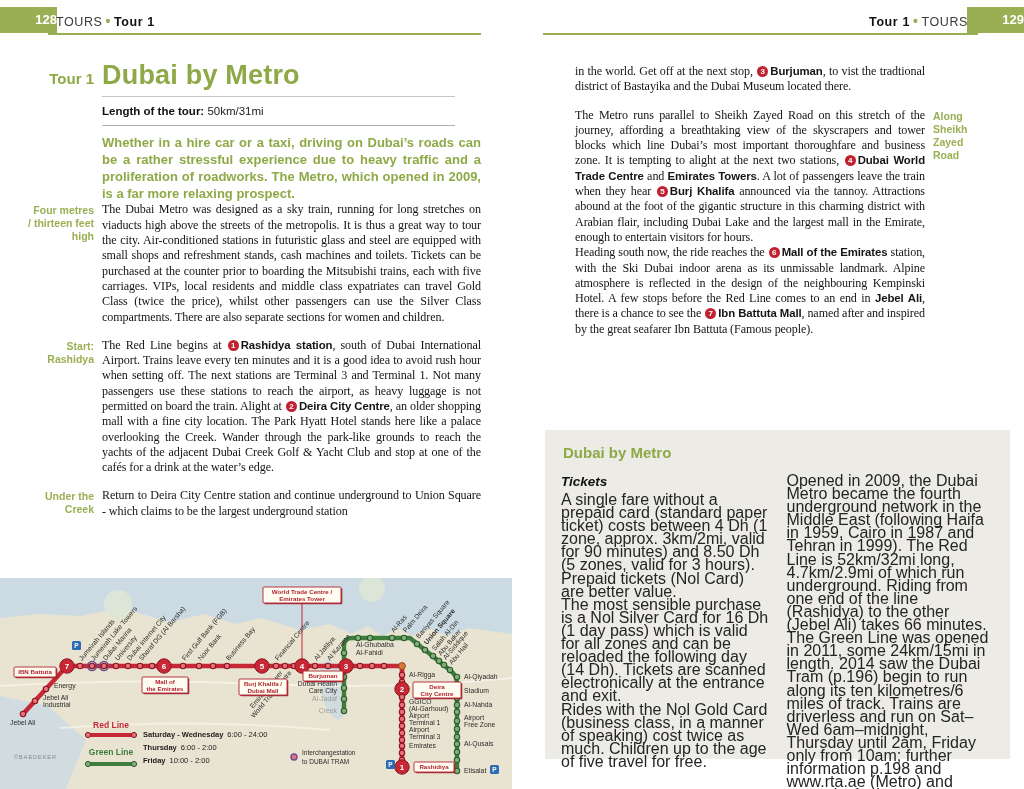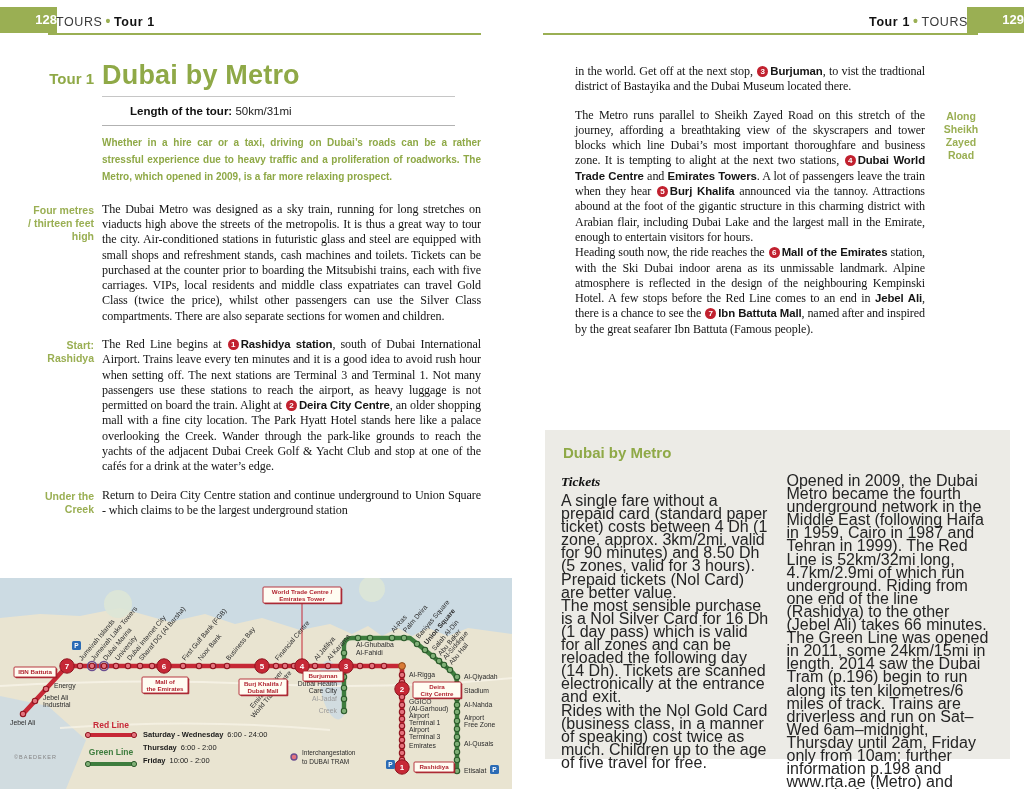--- a/index.html
+++ b/index.html
@@ -21,46 +21,46 @@
   #rule-left{left:48px;width:433px;}
   #rule-right{left:543px;width:435px;}
 
   
   #left-content{position:absolute;left:28px;top:60px;width:453px;}
   .title-row{display:flex;align-items:baseline;}
   .kicker{flex:0 0 66px;text-align:right;padding-right:8px;color:#8fa947;
     font:700 15px/1 "Liberation Sans",sans-serif;}
   h1.title{margin:0;color:#8fa947;font:700 27px/1.12 "Liberation Sans",sans-serif;letter-spacing:.2px;}
   .title-rule{height:1px;background:#c6c6c6;margin:6px 26px 7px 74px;}
-  .meta{margin-left:102px;font-size:11.5px;line-height:14px;color:#222;}
+  .meta{margin-left:74px;font-size:11.5px;line-height:14px;color:#222;}
   .meta b{font-weight:700;color:#111;}
   .meta-rule{height:1px;background:#b2b2b2;margin:7px 26px 9px 74px;}
-  .intro{margin:0 0 16px 74px;color:#8fa947;font-weight:700;font-size:10px;line-height:16.8px;text-align:justify;}
+  .intro{margin:0 0 0 74px;color:#8fa947;font-weight:700;font-size:13px;line-height:16.8px;text-align:justify;}
 
   .prow{display:flex;margin-bottom:13px;}
   .mlabel{flex:0 0 66px;text-align:right;padding-right:8px;padding-top:2px;color:#9aaf53;
     font:700 10.5px/13px "Liberation Sans",sans-serif;}
   .ptext{flex:1;margin:0;font-family:"Liberation Serif",serif;font-size:12.1px;line-height:15.3px;
     color:#151515;text-align:justify;letter-spacing:-.1px;}
   .ptext b{font-family:"Liberation Sans",sans-serif;font-weight:700;font-size:11.4px;}
   .badge{display:inline-block;width:11px;height:11px;border-radius:50%;background:#c1212f;color:#fff;
     font:700 8px/11px "Liberation Sans",sans-serif;text-align:center;vertical-align:1px;margin:0 2px 0 1px;}
 
   
   #right-content{position:absolute;left:575px;top:64px;width:420px;}
   .prow.rp .ptext{flex:0 0 350px;max-width:350px;}
-  .prow.rp .mlabel{flex:0 0 56px;text-align:center;padding-left:8px;padding-right:0;}
+  .prow.rp .mlabel{flex:0 0 56px;text-align:left;padding-left:8px;padding-right:0;}
 
   
   #infobox{position:absolute;left:545px;top:430px;width:465px;height:329px;background:#ecebe6;
     box-sizing:border-box;padding:14px 16px;}
   .ib-title{color:#8fa947;font:700 15px "Liberation Sans",sans-serif;margin:0 0 13px 2px;}
   .ib-cols{display:flex;gap:18px;}
   .ib-col{flex:1;min-width:0;}
-  .ib-h{font-family:Liberation Serif, serif;font-style:italic;font-weight:700;font-size:13.5px;
+  .ib-h{font-family:Liberation Sans, sans-serif;font-style:italic;font-weight:700;font-size:13.5px;
     color:#111;margin:0 0 4px 0;}
   .ib-col p{margin:0;font-size:16px;line-height:13.1px;color:#242424;}
 
   
   #map-wrap{position:absolute;left:0;top:578px;width:512px;height:211px;}
   #metro-svg{display:block;width:512px;height:211px;}
   .st-label{font:6.8px "Liberation Sans",sans-serif;fill:#2b2b2b;}
   .st-label.bold{font-weight:700;}
   .st-label.gray{fill:#9a9a9a;}
   .callout-text{font:700 6.2px "Liberation Sans",sans-serif;fill:#b02430;}

